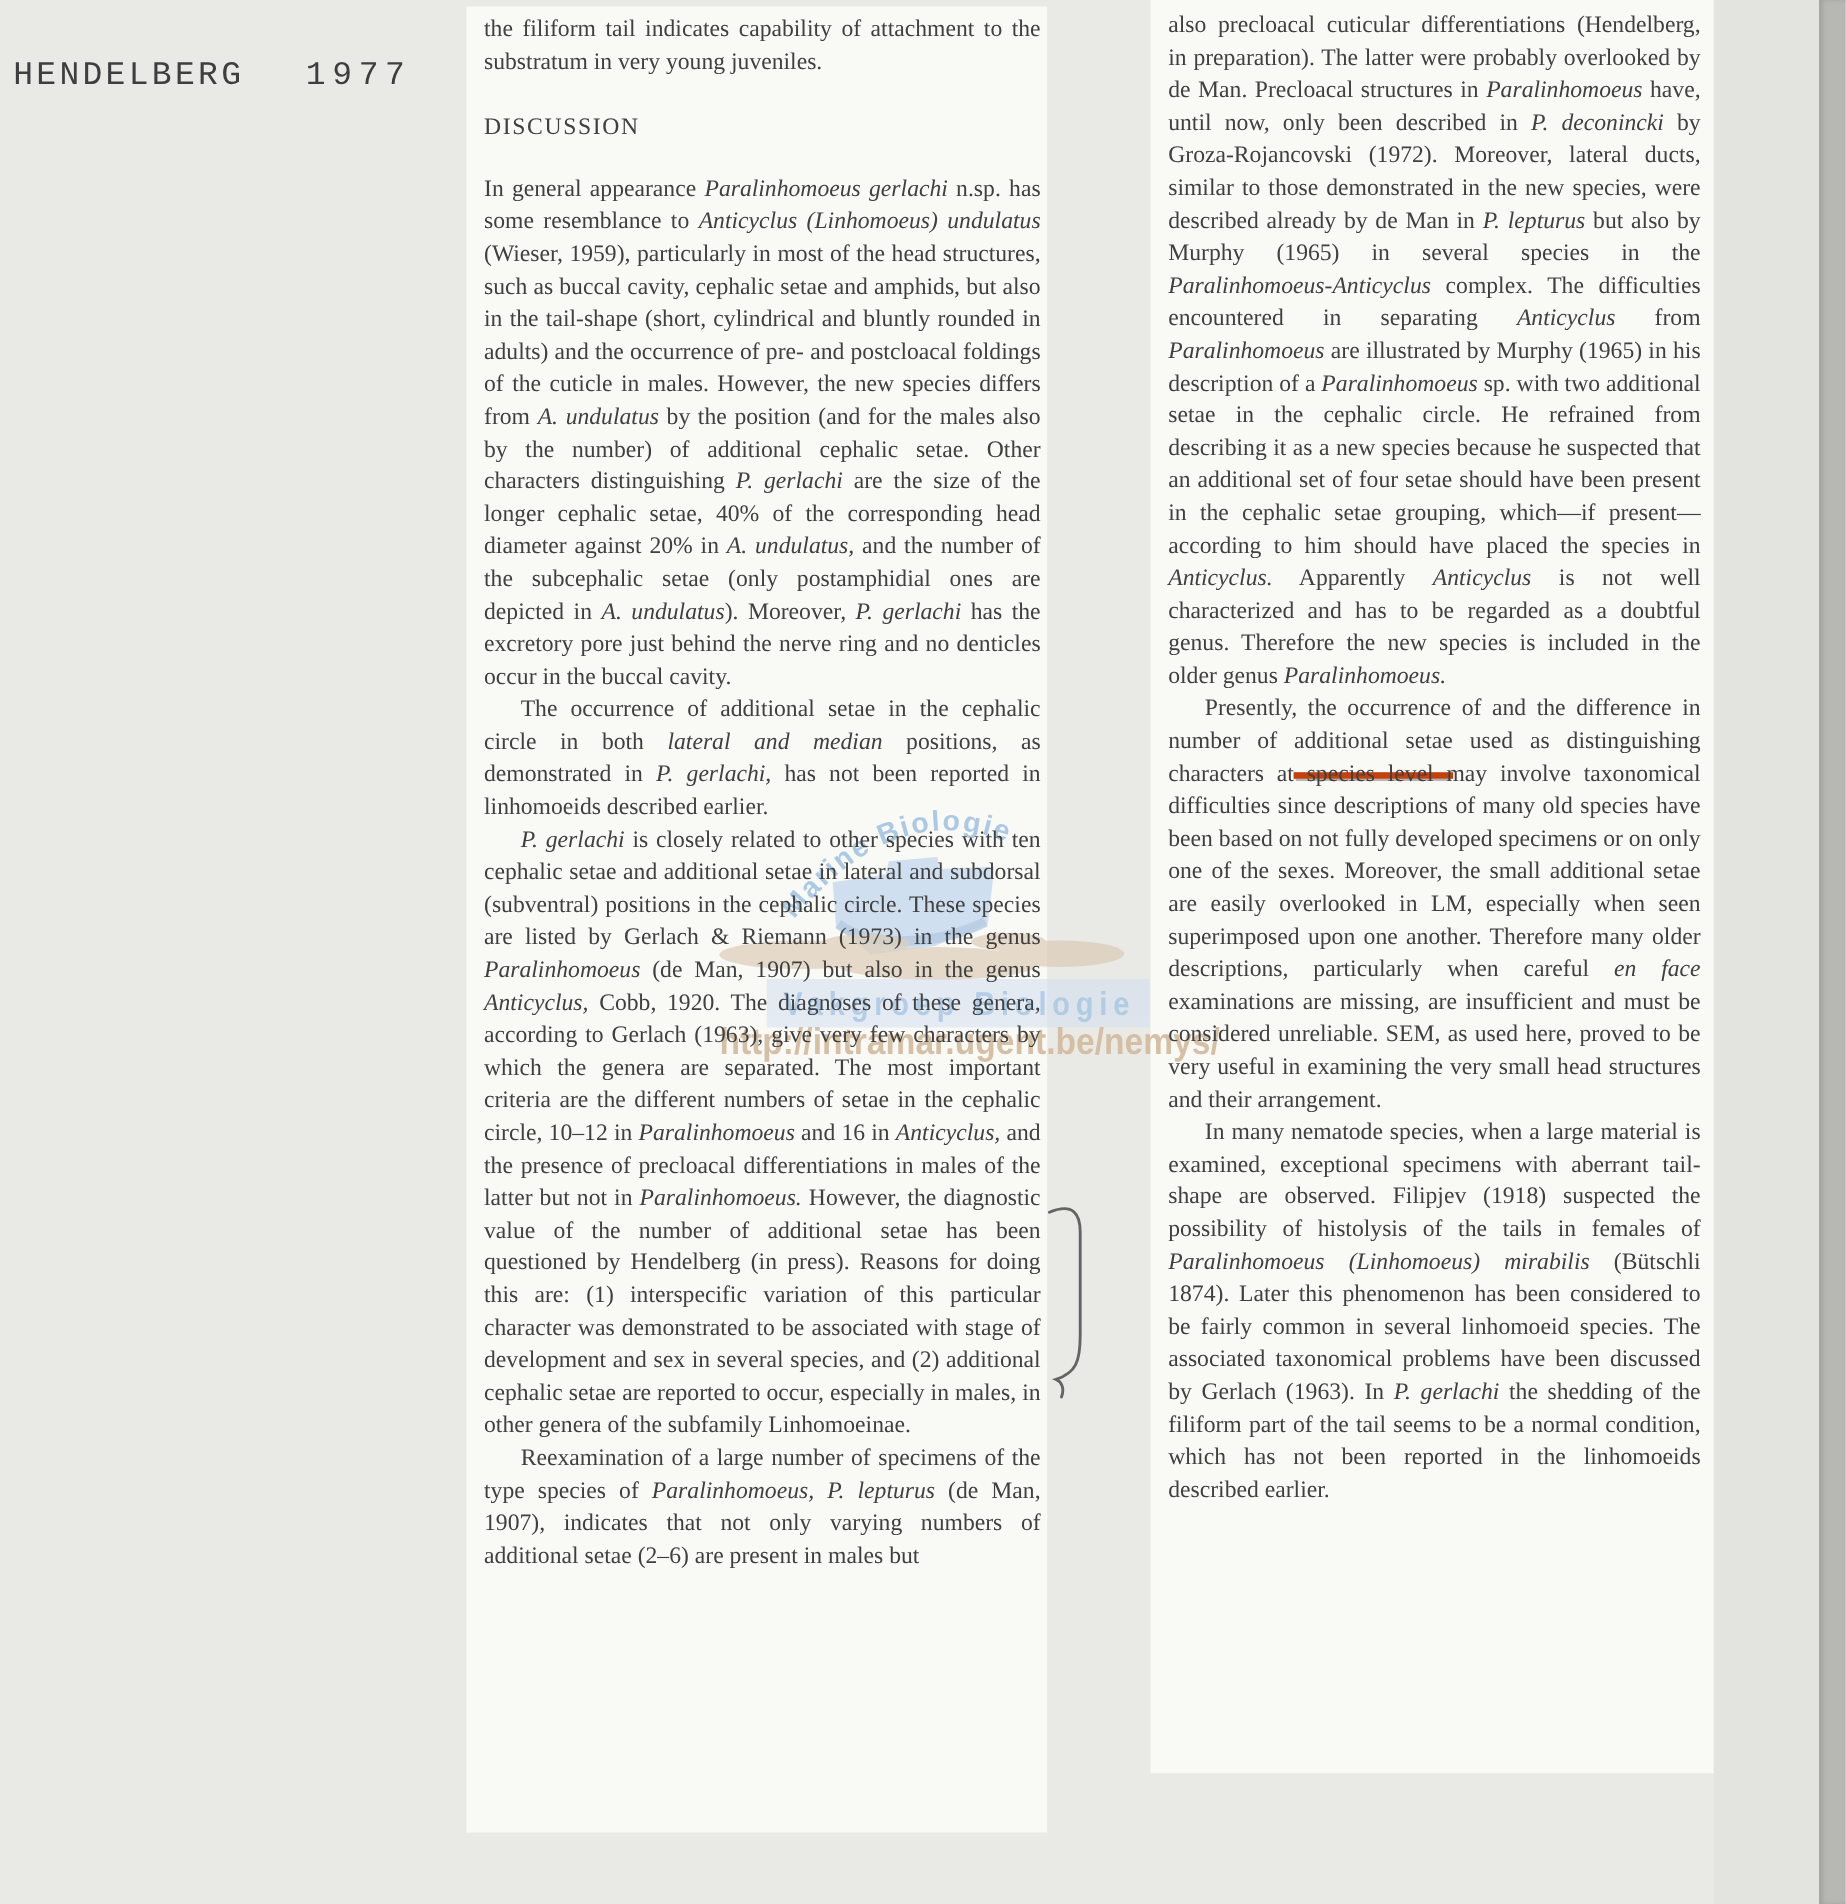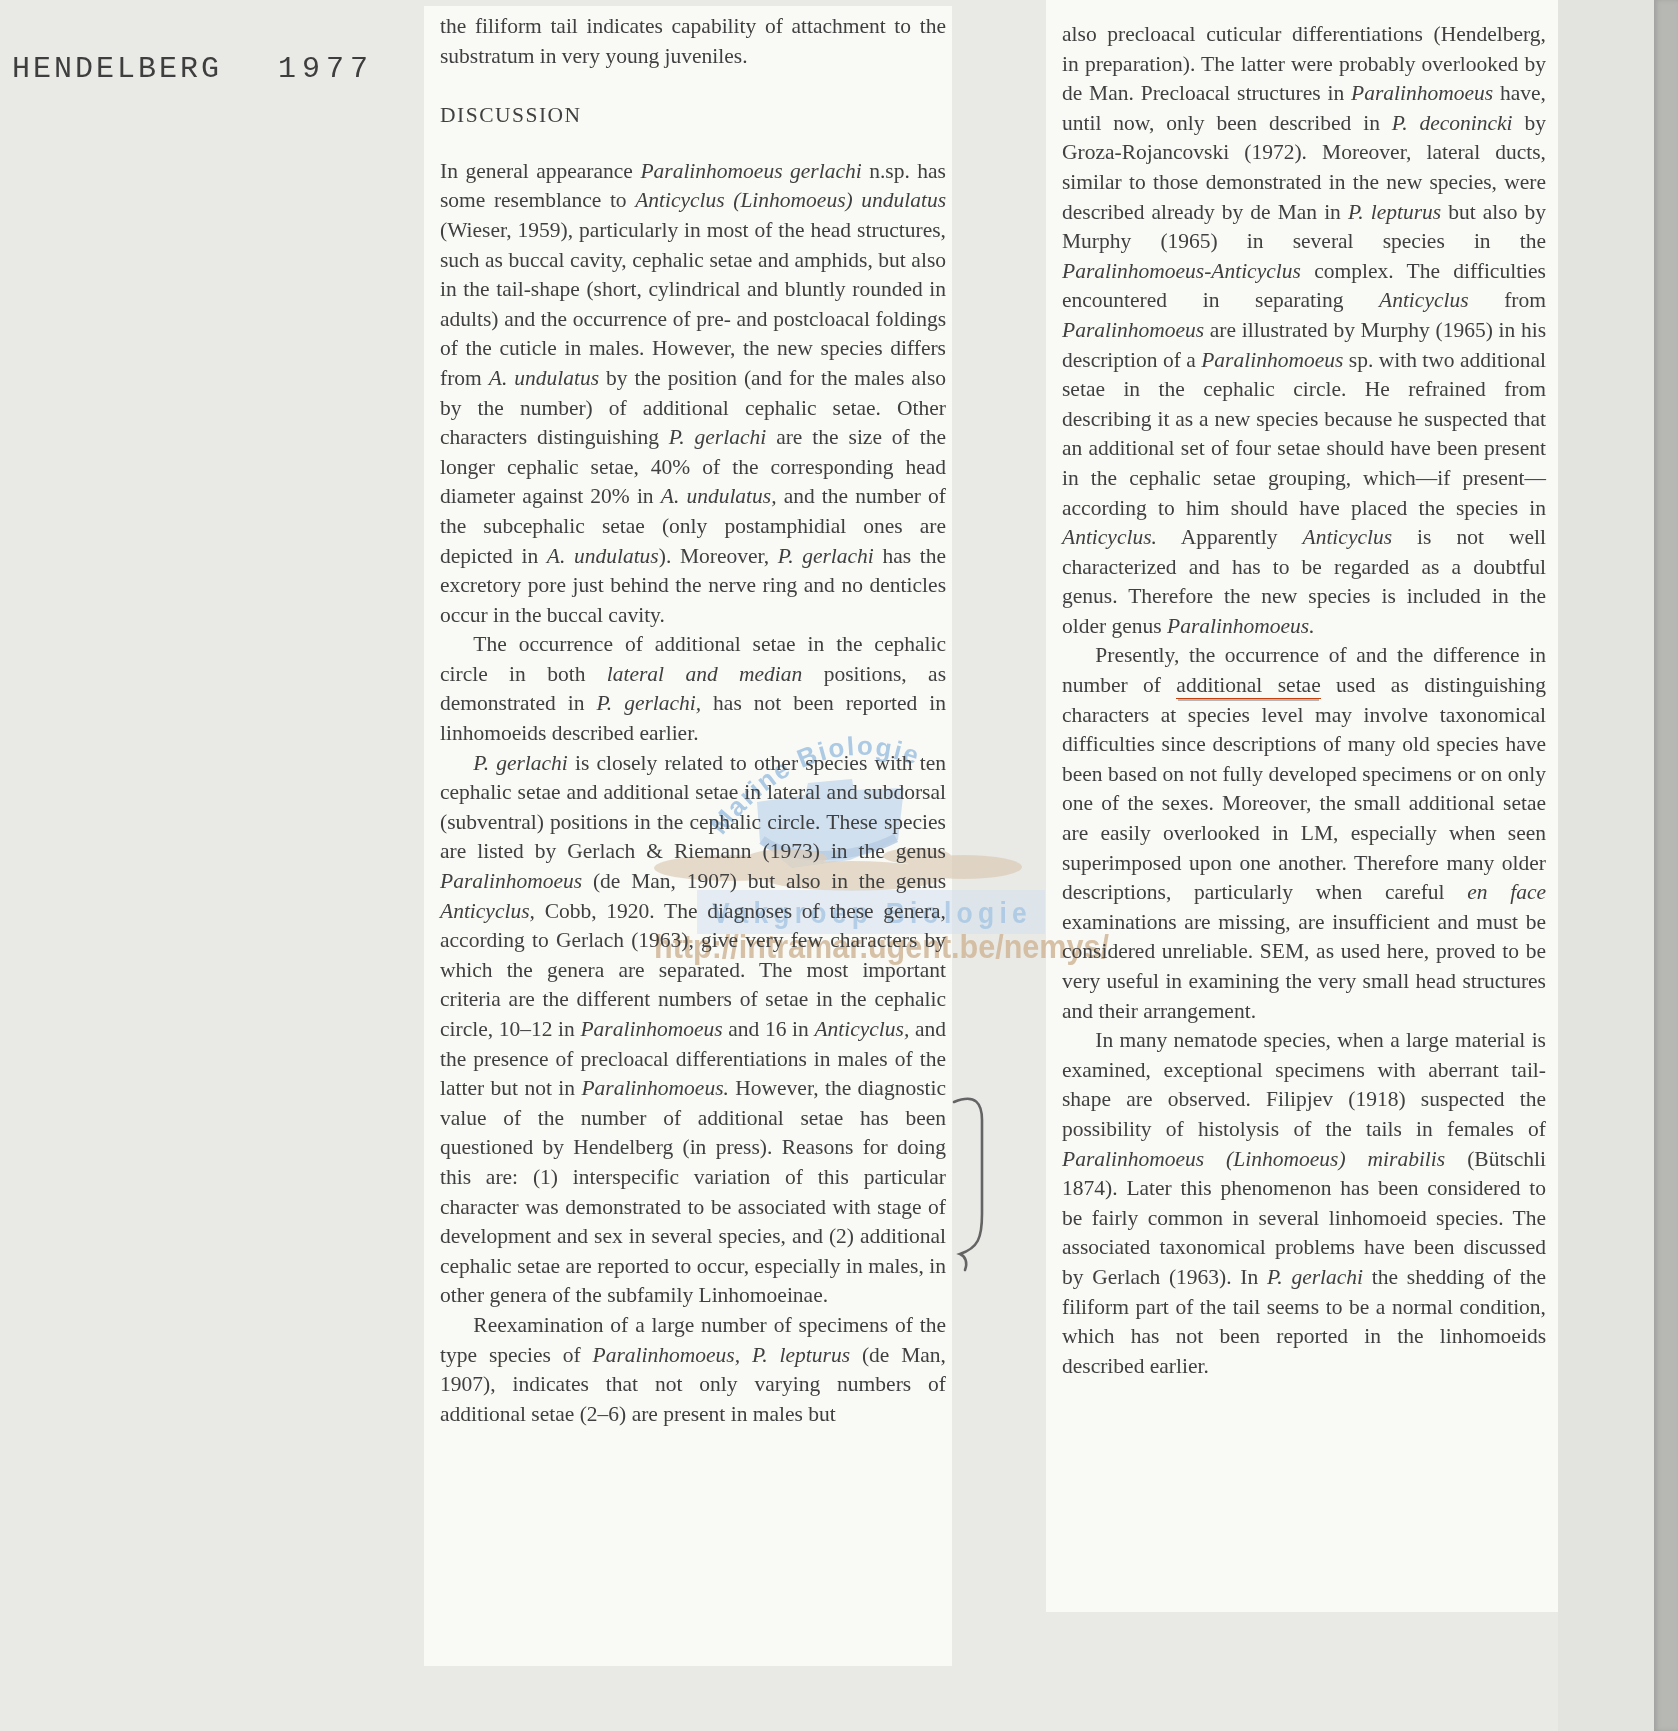--- a/index.html
+++ b/index.html
@@ -20,29 +20,29 @@
     font-family:"Liberation Mono","DejaVu Sans Mono",monospace;
     font-size:30px; color:#3e3e3e; letter-spacing:3px; white-space:nowrap;
   }
   .typeheader .year { margin-left:56px; letter-spacing:6px; }
 
   .textcol {
     position:absolute; z-index:3; color:#404040;
     font-size:21.5px; line-height:29.6px; text-align:justify;
   }
   #left-col  { left:440px;  top:12px; width:506px; }
-  #right-col { left:1062px; top:20px;  width:484px; }
+  #right-col { left:1062px; top:8px;  width:484px; }
 
   .para { margin:0; }
   .indent { text-indent:1.55em; }
   .it { font-style:italic; }
   .hand-underline {
-    border-bottom:1px solid #c2410c;
+    border-bottom:6px solid #c2410c;
     box-shadow:0 4px 0 -2px rgba(93,98,106,0.45);
-    padding-bottom:1px;
+    padding-bottom:17px;
   }
   .heading { margin:30px 0 26px 0; letter-spacing:1.5px; }
 
   .watermark { position:absolute; left:552px; top:710px; z-index:2; }
   .bracket   { position:absolute; left:948px; top:1090px; z-index:3; }
 </style>
 </head>
 <body>
 
 <div class="page">

